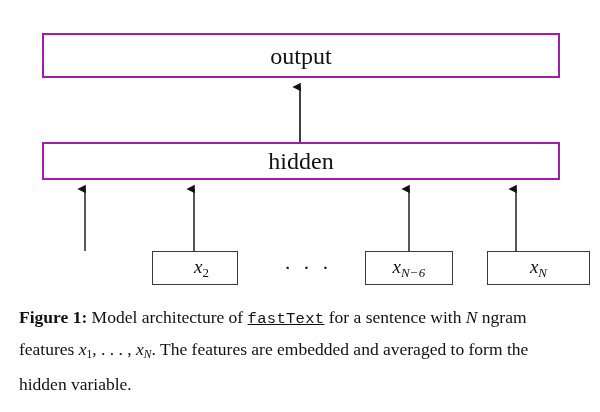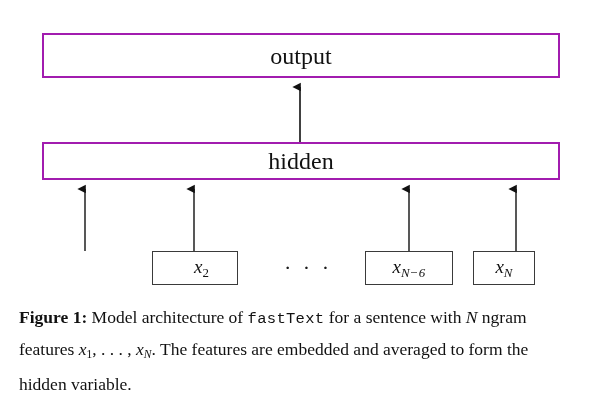--- a/index.html
+++ b/index.html
@@ -76,21 +76,21 @@
     font-style: normal;
     font-size: 0.68em;
     vertical-align: -0.28em;
     letter-spacing: 0.2px;
   }
   .math sub .it { font-style: italic; }
 
   #x1-box  { left: 43px;  width: 85px; }
   #x2-box  { left: 152px; width: 86px; padding-left: 13px; }
   #xn1-box { left: 365px; width: 88px; }
-  #xn-box  { left: 473px; width: 62px; justify-content: center; }
+  #xn-box  { left: 487px; width: 103px; justify-content: center; }
 
   #ellipsis {
     position: absolute;
     left: 278px;
     top: 251px;
     width: 60px;
     height: 34px;
     display: flex;
     align-items: center;
     justify-content: center;
@@ -120,20 +120,21 @@
     color: #111111;
     text-align: left;
   }
   #caption .figlabel {
     font-weight: bold;
   }
   #caption .mono {
     font-family: "Liberation Mono", "DejaVu Sans Mono", monospace;
     font-size: 15.5px;
     letter-spacing: 0.3px;
+    text-decoration: underline;
   }
   #caption .mathi {
     font-style: italic;
   }
   #caption .mathi sub {
     font-style: normal;
     font-size: 0.66em;
     vertical-align: -0.26em;
   }
   #caption .mathi sub .it { font-style: italic; }

